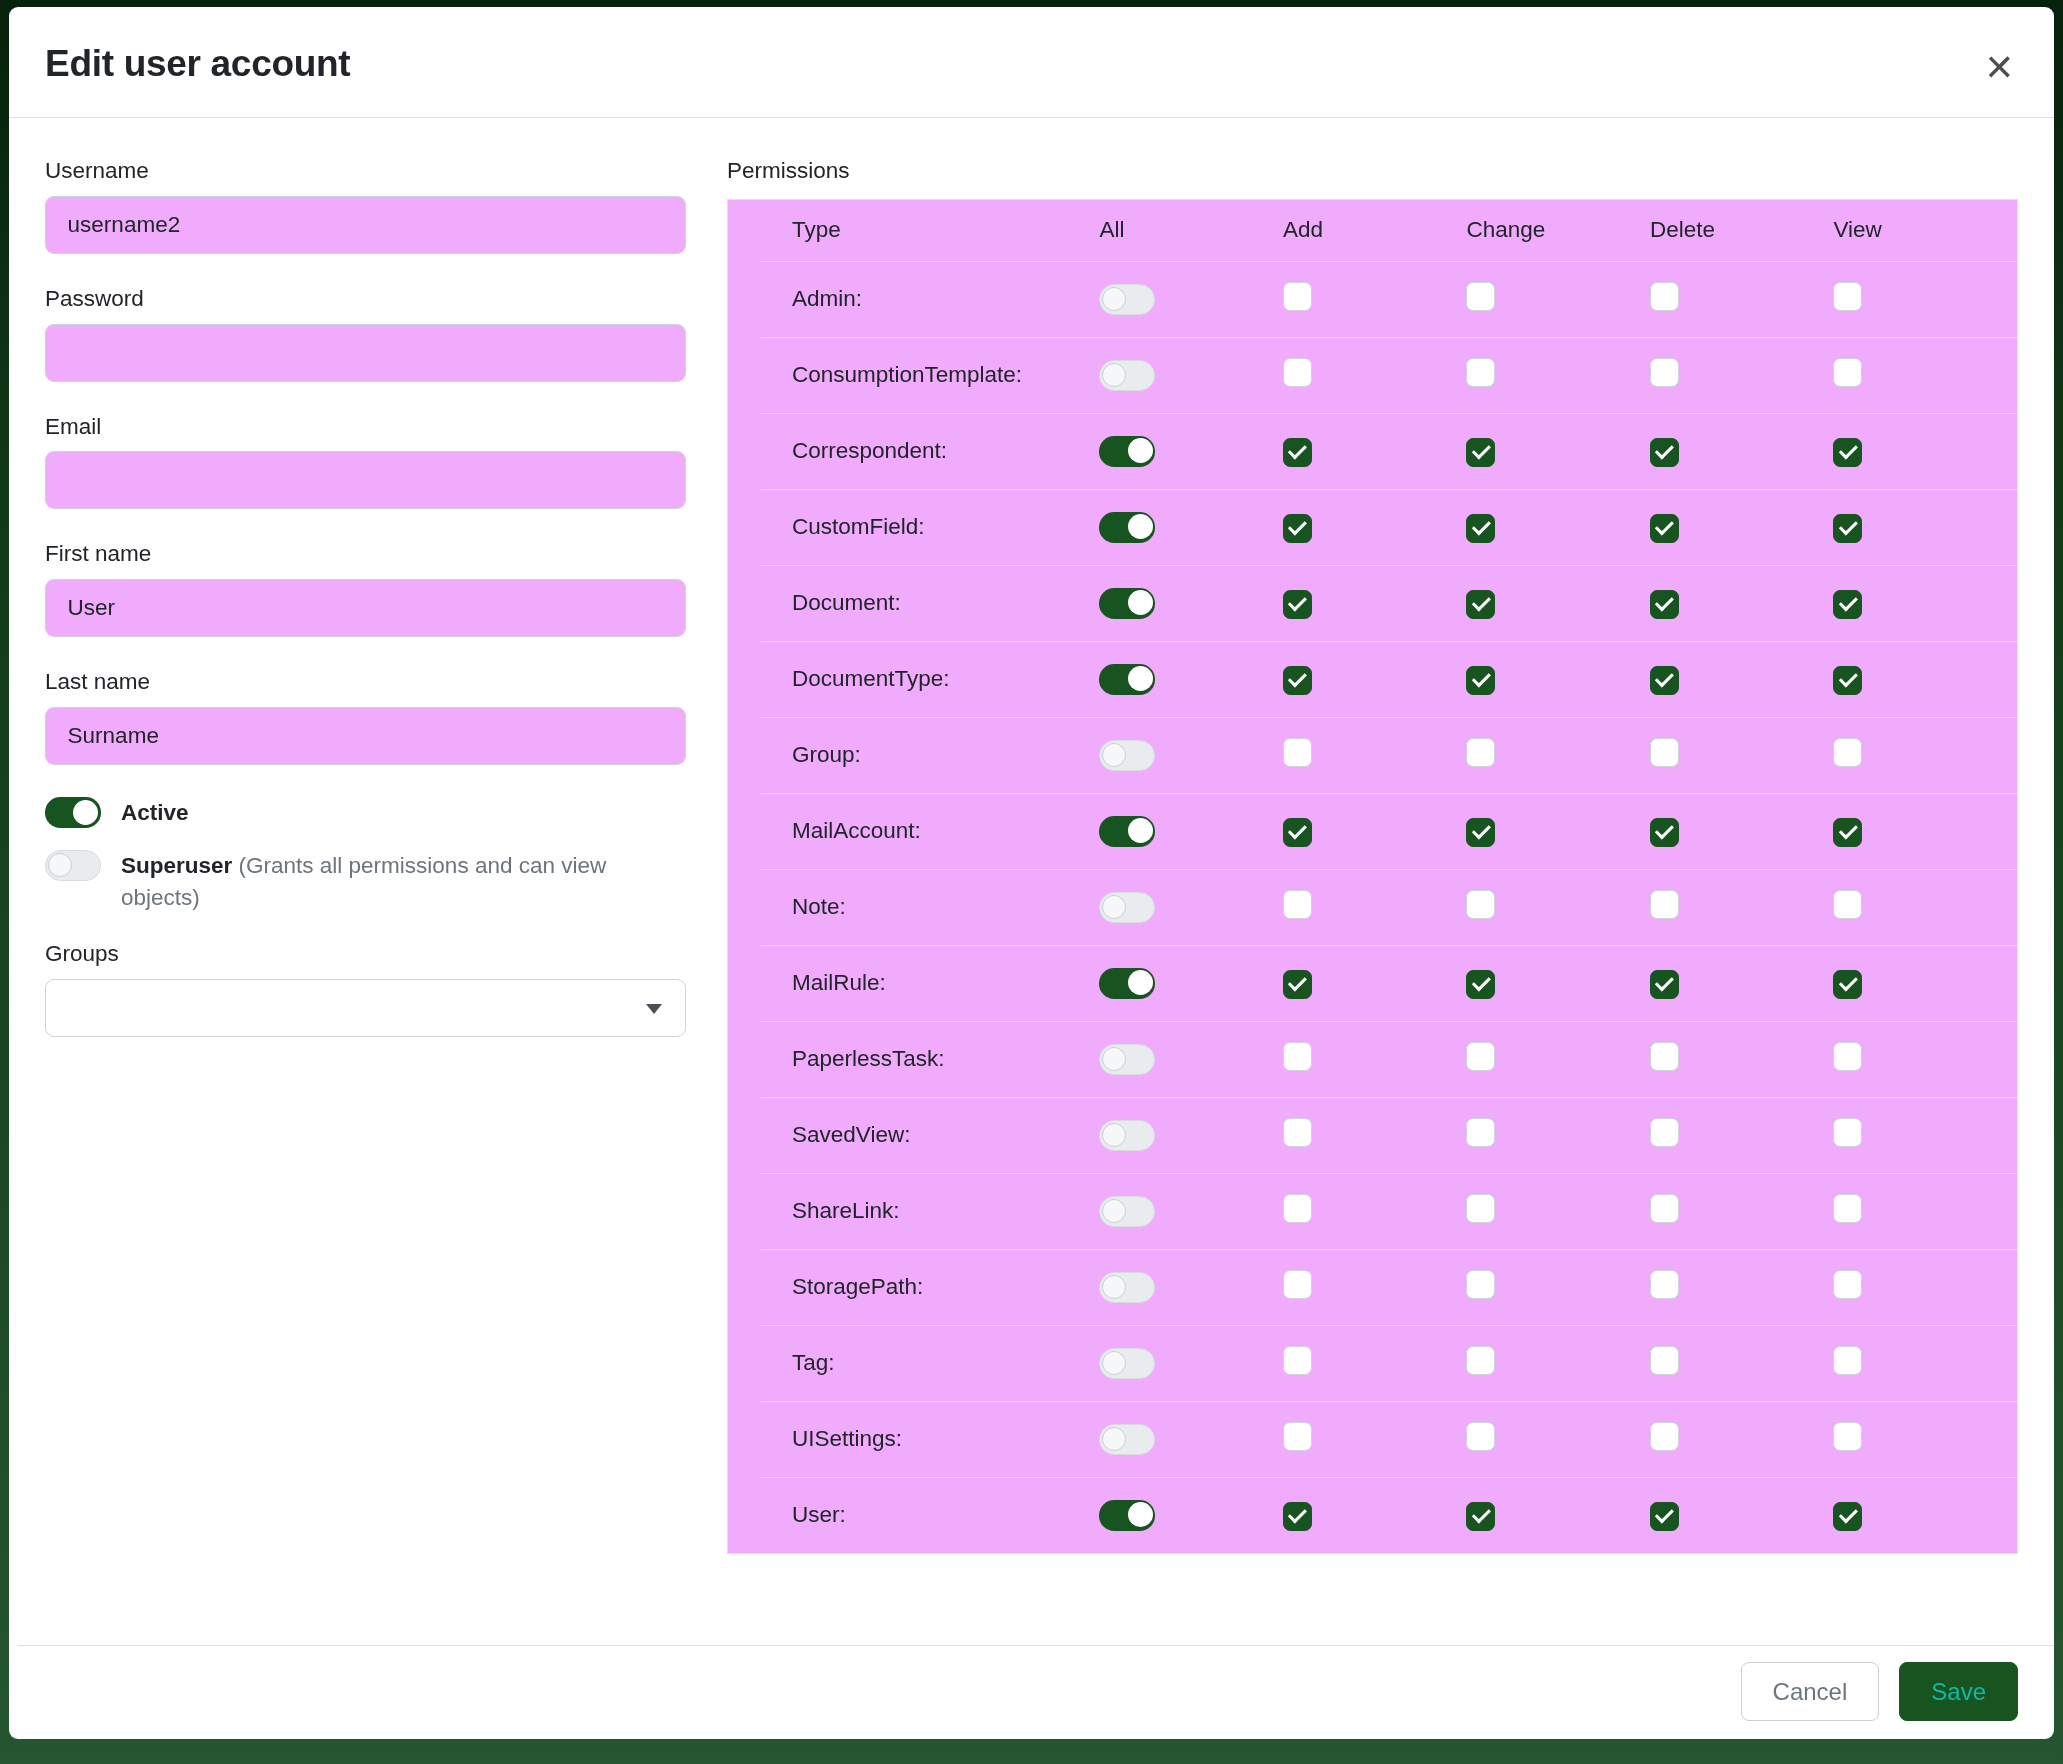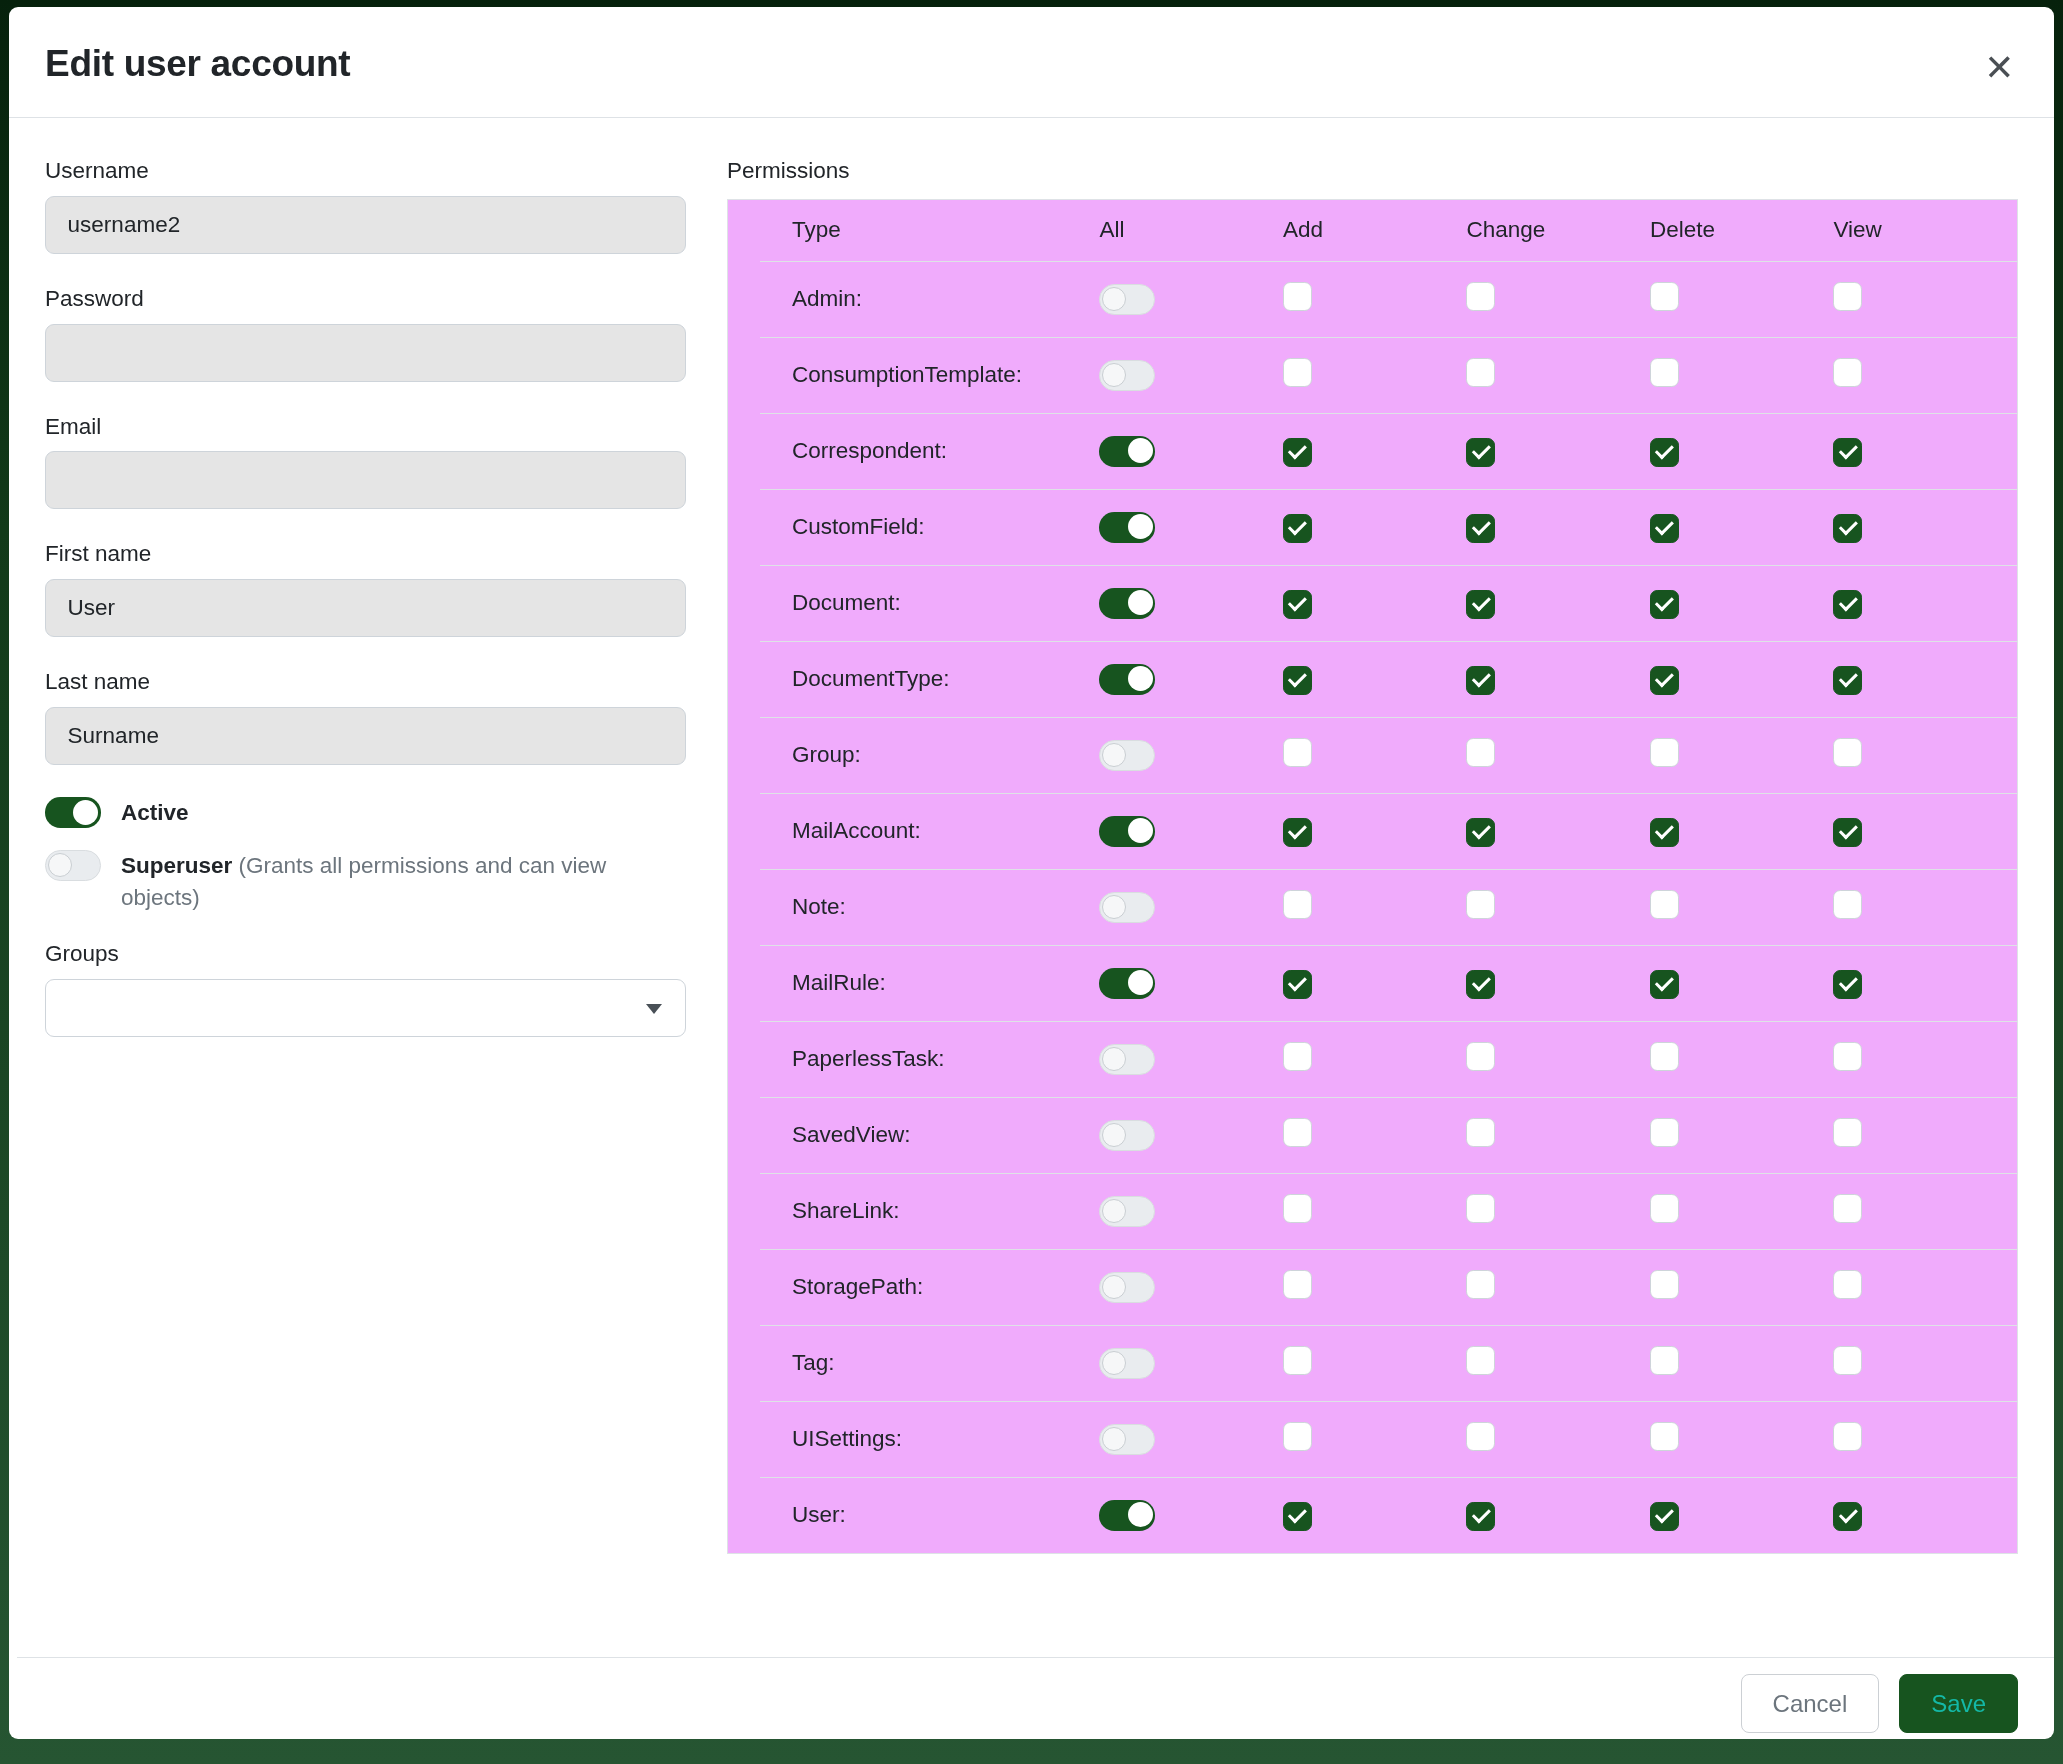--- a/index.html
+++ b/index.html
@@ -31,21 +31,21 @@
   }
 
   .modal-body { flex:1; display:flex; padding:40px 36px 0; gap:41px; overflow:hidden; }
 
   
   .left-col { width:641px; flex:none; }
   .field { margin-bottom:32px; }
   .field label { display:block; font-size:22.5px; margin-bottom:11.7px; }
   .text-input {
     width:100%; height:58px; border:1.4px solid #ced4da; border-radius:9px;
-    font-size:22.5px; padding:0 21.6px; font-family:inherit; color:#212529; background:#e5e5e5;
+    font-size:22.5px; padding:0 21.6px; font-family:inherit; color:#212529; background:#f0abfc;
     outline:none;
   }
 
   .switch-row { display:flex; align-items:flex-start; gap:20px; margin:5.4px 0 21.6px; }
   .switch-label { font-size:22.5px; font-weight:600; line-height:32px; }
   .switch-text { font-size:22.5px; line-height:32px; max-width:540px; }
   .hint { color:#6c757d; font-weight:400; }
 
   .toggle {
     width:56px; height:31px; border-radius:15.3px; position:relative;
@@ -80,21 +80,21 @@
   }
   .cb.checked { background:var(--accent); border-color:var(--accent); }
   .cb.checked::after {
     content:""; display:block; width:13.5px; height:7.2px; margin-top:-3.6px;
     border-left:3.6px solid #fff; border-bottom:3.6px solid #fff;
     transform:rotate(-45deg);
   }
 
   
   .modal-footer {
-    border-top:0.9px solid #dee2e6; padding:16px 36px 6px;
+    border-top:0.9px solid #dee2e6; padding:16px 36px 18px;
     display:flex; justify-content:flex-end; align-items:center; gap:20px;margin-left:8px;
   }
   .btn {
     font-family:inherit; font-size:24px; border-radius:8px; height:59px;
     padding:0 31px; cursor:pointer;
   }
   .btn-cancel { background:#fff; color:#6c757d; border:1.4px solid #ccd0d4; }
   .btn-save   { background:var(--accent); color:#14b8a6; border:1.4px solid var(--accent); }
 </style>
 </head>

